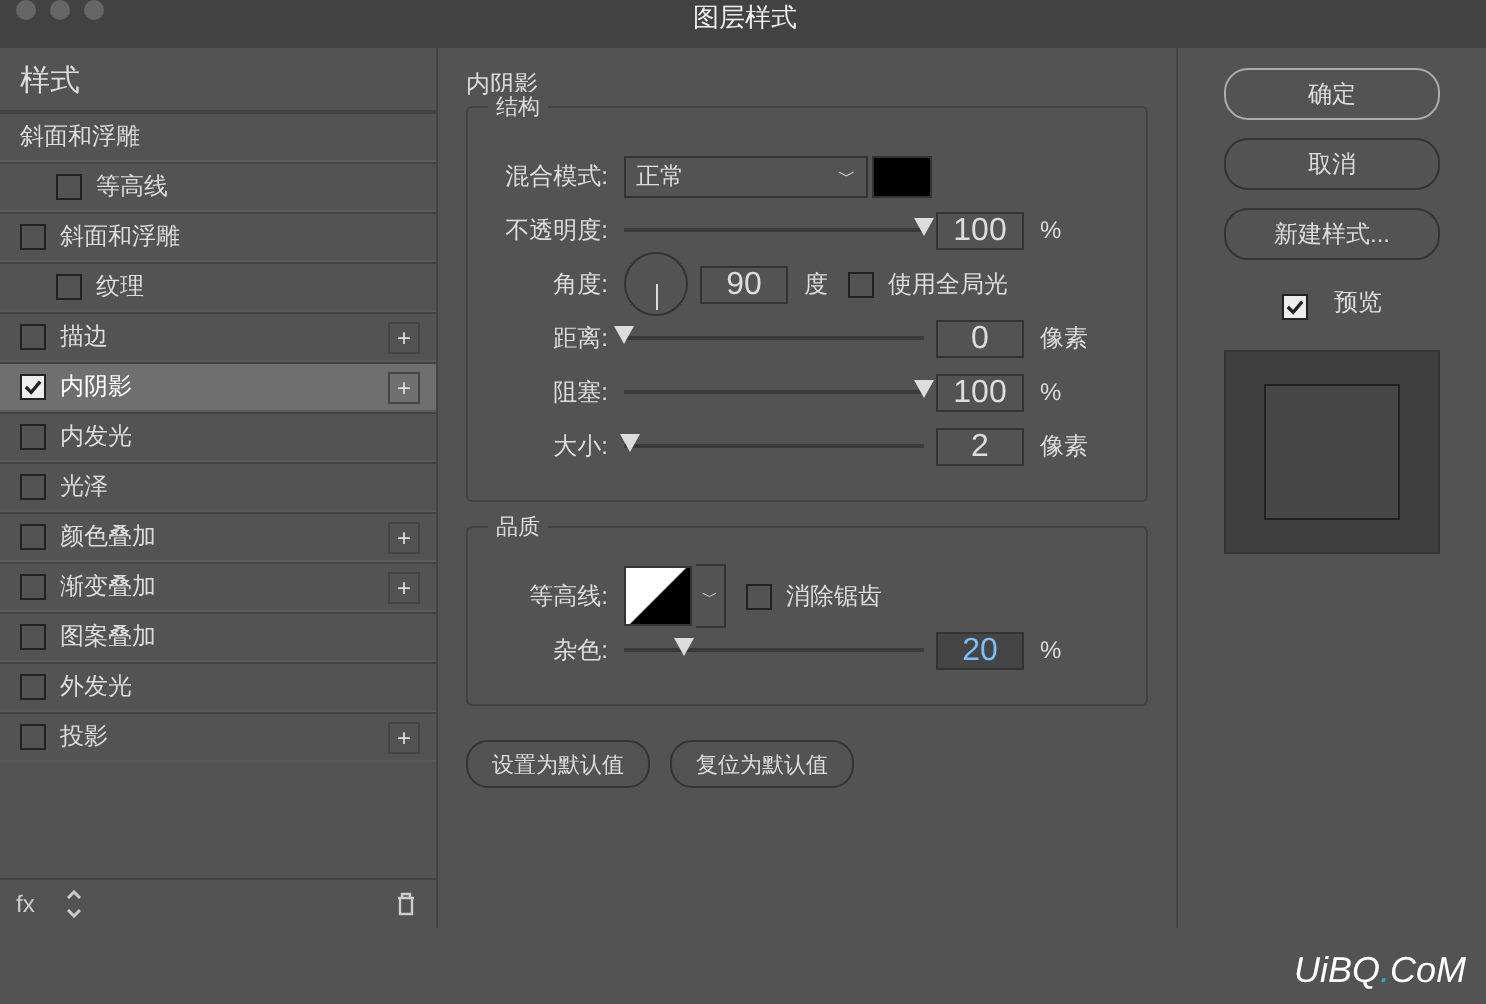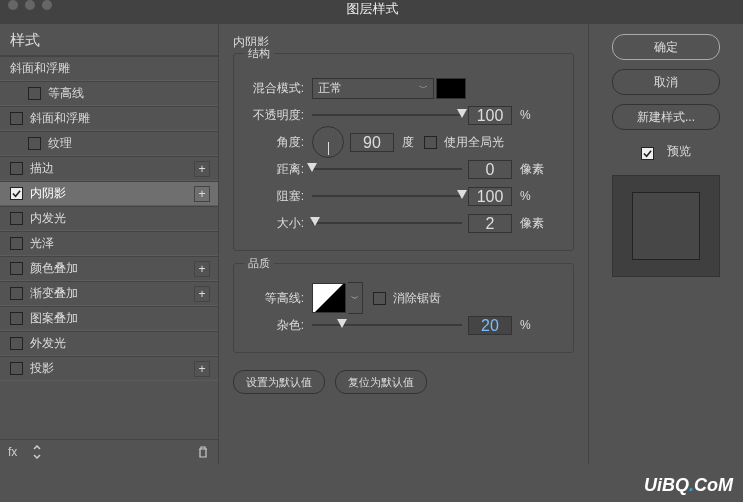--- a/index.html
+++ b/index.html
@@ -45,21 +45,21 @@
 .btn-row{display:flex;gap:10px;justify-content:flex-start;margin-top:17px}
 .btn-sm{height:22px;padding:0 12px;border:1px solid #333;border-radius:11px;background:#535353;display:flex;align-items:center;font-size:11px}
 .contour{width:32px;height:28px;border:1px solid #333;background:linear-gradient(135deg,#fff 0%,#fff 49%,#000 51%,#000 100%);margin-right:2px}
 .contour-chev{width:14px;height:30px;border:1px solid #333;border-left:none;display:flex;align-items:center;justify-content:center;font-size:8px;margin-right:10px}
 .right{width:130px;padding:10px 12px;display:flex;flex-direction:column;gap:9px;align-items:center}
 .btn{width:106px;height:24px;border:1px solid #333;border-radius:12px;background:#535353;display:flex;align-items:center;justify-content:center;font-size:12px}
 .btn.primary{border:1px solid #aaa}
 .prev-row{display:flex;align-items:flex-end;gap:6px;margin-top:4px}
 .preview{margin-top:6px;width:106px;height:100px;background:#3f3f3f;border:1px solid #333;display:flex;align-items:center;justify-content:center}
 .preview .inner{width:66px;height:66px;background:#474747;border:1px solid #222}
-.watermark{position:absolute;bottom:6px;right:10px;font-size:18px;font-weight:bold;color:#fff;font-style:italic}
+.watermark{position:absolute;bottom:6px;right:10px;font-size:18px;font-weight:normal;color:#fff;font-style:italic}
 .watermark .dot1{color:#2aa8e0}
 </style>
 </head>
 <body>
 
 <div class="window">
   <div class="titlebar">
     <div class="traffic">
       <div class="dot"></div>
       <div class="dot"></div>

